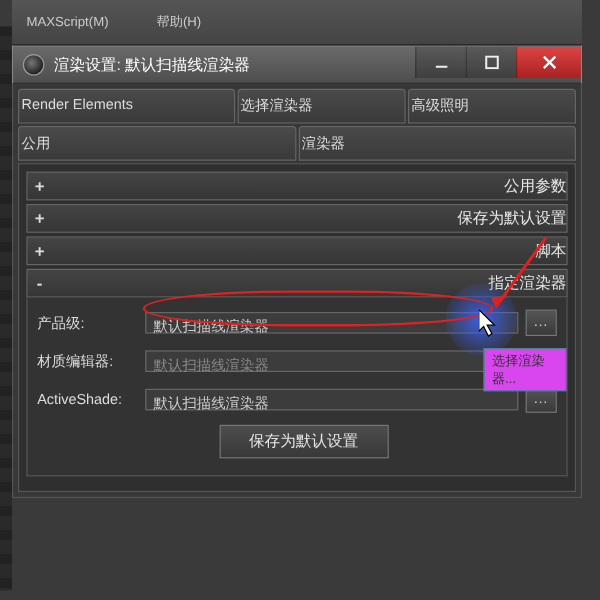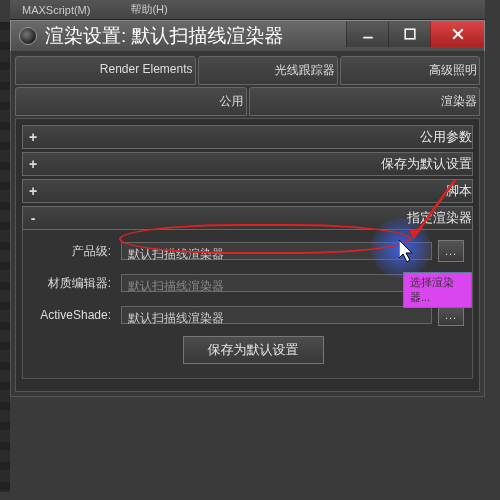--- a/index.html
+++ b/index.html
@@ -14,21 +14,21 @@
     position: relative;
   }
   .outer {
     position: absolute;
     left: 10px;
     top: 0;
     width: 475px;
     background: #2a2a2a;
   }
   .menubar {
-    height: 20px;
+    height: 38px;
     background: linear-gradient(#555,#444);
     display: flex;
     align-items: center;
     padding: 0 12px;
     color: #ccc;
     font-size: 11px;
     border-bottom: 1px solid #222;
   }
   .menubar span { margin-right: 40px; }
   .titlebar {
@@ -40,21 +40,21 @@
     border-bottom: 1px solid #333;
     position: relative;
   }
   .app-icon {
     width: 18px; height: 18px;
     margin: 0 8px;
     border-radius: 50%;
     background: radial-gradient(circle at 40% 40%, #777, #222 70%);
     border: 1px solid #999;
   }
-  .title-text { color: #fff; font-size: 19px; }
+  .title-text { color: #fff; font-size: 13px; }
   .winbtns {
     position: absolute; right: 0; top: 0;
     display: flex;
     height: 26px;
   }
   .winbtn {
     width: 42px; height: 26px;
     display: flex; align-items: center; justify-content: center;
     border-left: 1px solid rgba(0,0,0,0.3);
     font-size: 13px;
@@ -73,21 +73,21 @@
   .tabs-row {
     display: flex;
     gap: 2px;
     margin-bottom: 2px;
   }
   .tab {
     flex: 1;
     background: linear-gradient(#4a4a4a,#3a3a3a);
     border: 1px solid #666;
     border-radius: 3px 3px 0 0;
-    text-align: right;
+    text-align: left;
     padding: 5px 2px;
     color: #ddd;
     font-size: 12px;
     cursor: pointer;
   }
   .tab.wide { flex: 1.3; }
   .panel {
     background: #2f2f2f;
     border: 1px solid #555;
     padding: 6px;
@@ -124,21 +124,20 @@
     position: relative;
   }
   .form-row {
     display: flex;
     align-items: center;
     margin-bottom: 10px;
     position: relative;
   }
   .form-label {
     width: 90px;
-    text-align: right;
     padding-right: 10px;
     color: #ddd;
     font-size: 12px;
   }
   .form-input {
     flex: 1;
     background: #3c3c3c;
     border: 1px solid #666;
     color: #cfcfcf;
     padding: 3px 6px;
@@ -246,21 +245,21 @@
             <line x1="9" y1="1" x2="1" y2="9" stroke="#fff" stroke-width="1.6"></line>
           </svg>
       </div>
     </div>
   </div>
 
   <div class="client">
 
     <div class="tabs-row">
       <div class="tab wide">Render Elements</div>
-      <div class="tab">光线跟踪器</div>
+      <div class="tab">选择渲染器</div>
       <div class="tab">高级照明</div>
     </div>
     <div class="tabs-row">
       <div class="tab">公用</div>
       <div class="tab">渲染器</div>
     </div>
 
     <div class="panel">
 
       <div class="rollout-head">

